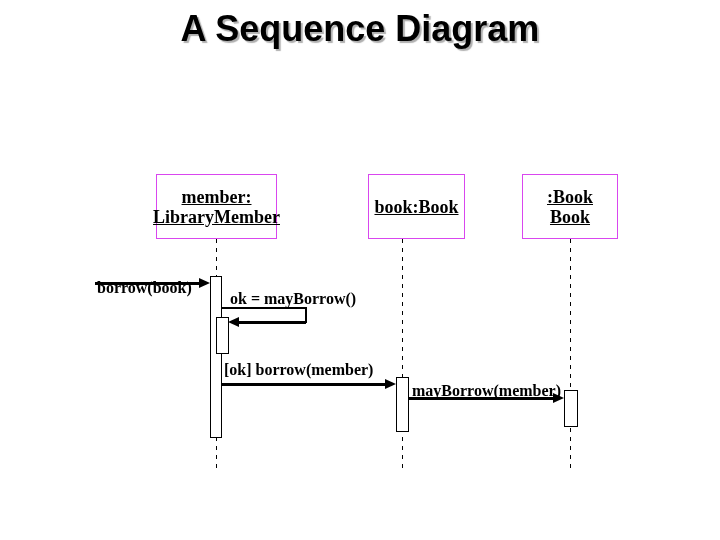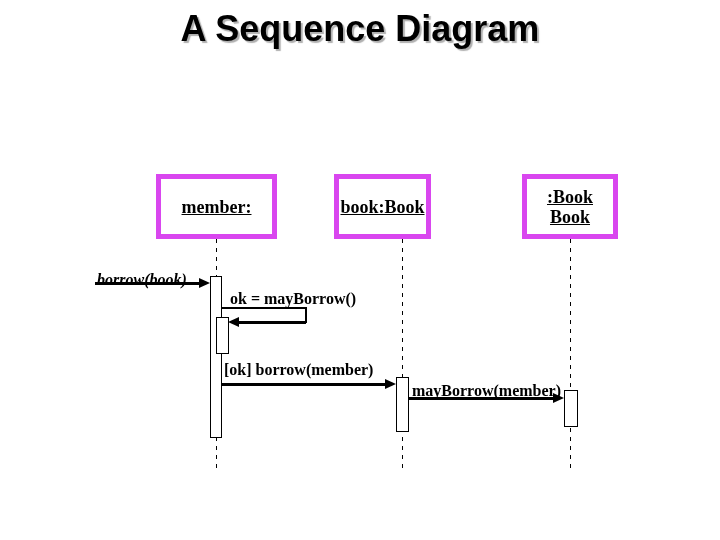--- a/index.html
+++ b/index.html
@@ -29,39 +29,39 @@
     letter-spacing: 0px;
     color: #000000;
     text-shadow: 2px 2px 1px rgba(110,110,110,0.55);
     margin: 0;
   }
   
   .actor {
     position: absolute;
     top: 174px;
     height: 65px;
-    border: 5px solid #d946ef;
+    border: 1px solid #d946ef;
     background: #ffffff;
     display: flex;
     flex-direction: column;
     align-items: center;
     justify-content: center;
     z-index: 2;
     box-sizing: border-box;
   }
   .actor span {
     display: block;
     font-weight: bold;
     font-size: 18px;
     line-height: 20px;
     text-decoration: underline;
     white-space: nowrap;
   }
   #actor-member   { left: 156px; width: 121px; }
-  #actor-book     { left: 334px; width: 97px; justify-content: center;  }
+  #actor-book     { left: 368px; width: 97px; justify-content: center;  }
   #actor-bookcopy { left: 522px; width: 96px;  }
 
   
   .lifeline {
     position: absolute;
     top: 239px;
     width: 1px;
     height: 230px;
     background: repeating-linear-gradient(to bottom, #000 0 4px, transparent 4px 9px);
     z-index: 1;
@@ -108,21 +108,21 @@
   .mlabel {
     position: absolute;
     font-weight: bold;
     font-size: 16px;
     line-height: 16px;
     white-space: nowrap;
     z-index: 6;
   }
 
   
-  #msg1-label { left: 97px;  top: 272px; font-style: italic; }
+  #msg1-label { left: 97px;  top: 280px; }
   #msg1-line  { left: 95px;  top: 282px; width: 106px; height: 2.5px; }
   #msg1-head  { left: 199px; top: 278px; }
 
   
   #msg2-label       { left: 230px; top: 291px; }
   #msg2-line-top    { left: 221px; top: 307px; width: 85px; height: 1.5px; }
   #msg2-line-right  { left: 305px; top: 307px; width: 1.5px; height: 16px; }
   #msg2-line-return { left: 235px; top: 321px; width: 71px; height: 2.5px; }
   #msg2-head        { left: 228px; top: 317px; }
 
@@ -144,20 +144,21 @@
   <h1 class="title">A Sequence Diagram</h1>
 
   <div>
 
     <div class="lifeline" id="ll-member"></div>
     <div class="lifeline" id="ll-book"></div>
     <div class="lifeline" id="ll-bookcopy"></div>
 
     <div class="actor" id="actor-member">
       <span>member:</span>
+      <span>LibraryMember</span>
     </div>
     <div class="actor" id="actor-book">
       <span>book:Book</span>
     </div>
     <div class="actor" id="actor-bookcopy">
       <span>:Book</span>
       <span>Book</span>
     </div>
 
     <div class="act" id="act-member"></div>

